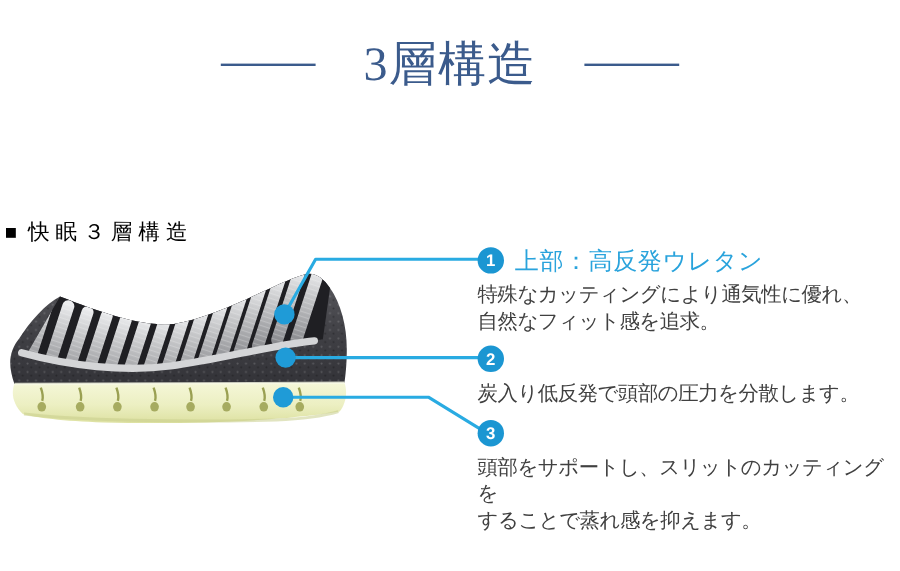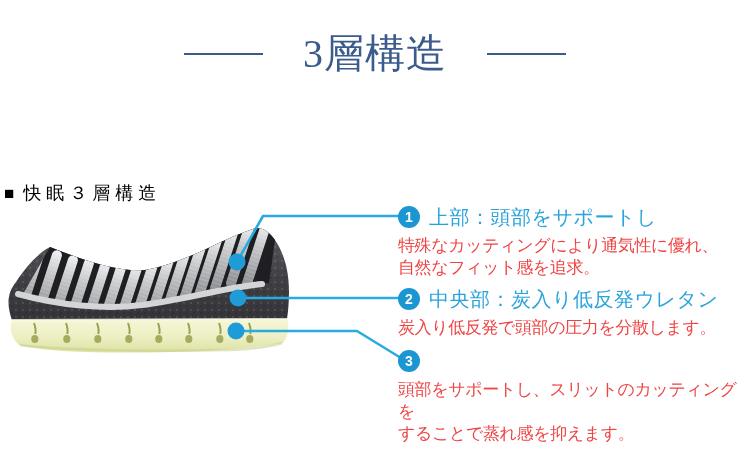--- a/index.html
+++ b/index.html
@@ -21,21 +21,21 @@
 
   
   .annotation{position:absolute;left:398px;width:352px;}
   .annotation.a1{top:204px;}
   .annotation.a2{top:286px;}
   .annotation.a3{top:348px;}
   .annotation-head{display:flex;align-items:center;gap:9px;height:26px;}
   .num-badge{flex:0 0 auto;width:22px;height:22px;border-radius:50%;background:#1b96d2;color:#fff;
              font-size:14px;font-weight:bold;line-height:22px;text-align:center;}
   .annotation-title{font-size:20px;color:#29a3dc;letter-spacing:0.5px;white-space:nowrap;font-weight:500;}
-  .annotation-desc{margin:5px 0 0 0;font-size:17px;line-height:22px;color:#ef4444;letter-spacing:-0.4px;white-space:pre-line;}
+  .annotation-desc{margin:5px 0 0 0;font-size:17px;line-height:22px;color:#404040;letter-spacing:-0.4px;white-space:pre-line;}
 </style>
 </head>
 <body>
 
 <div class="stage">
 
   <svg class="art" viewBox="0 0 750 476" aria-hidden="true">
     <defs>
       <linearGradient id="gRidge" x1="0" y1="0" x2="0" y2="1">
         <stop offset="0" stop-color="#f0f1f3"></stop>
@@ -154,30 +154,29 @@
   </div>
 
   <div class="caption">
     <span class="marker">■</span>
     <span class="caption-text">快眠３層構造</span>
   </div>
 
   <div class="annotation a1">
     <div class="annotation-head">
       <span class="num-badge">1</span>
-      <span class="annotation-title">上部：頭部をサポートし</span>
+      <span class="annotation-title">上部：高反発ウレタン</span>
     </div>
     <p class="annotation-desc">特殊なカッティングにより通気性に優れ、
 自然なフィット感を追求。</p>
   </div>
 
   <div class="annotation a2">
     <div class="annotation-head">
       <span class="num-badge">2</span>
-      <span class="annotation-title">中央部：炭入り低反発ウレタン</span>
     </div>
     <p class="annotation-desc">炭入り低反発で頭部の圧力を分散します。</p>
   </div>
 
   <div class="annotation a3">
     <div class="annotation-head">
       <span class="num-badge">3</span>
     </div>
     <p class="annotation-desc">頭部をサポートし、スリットのカッティングを
 することで蒸れ感を抑えます。</p>

